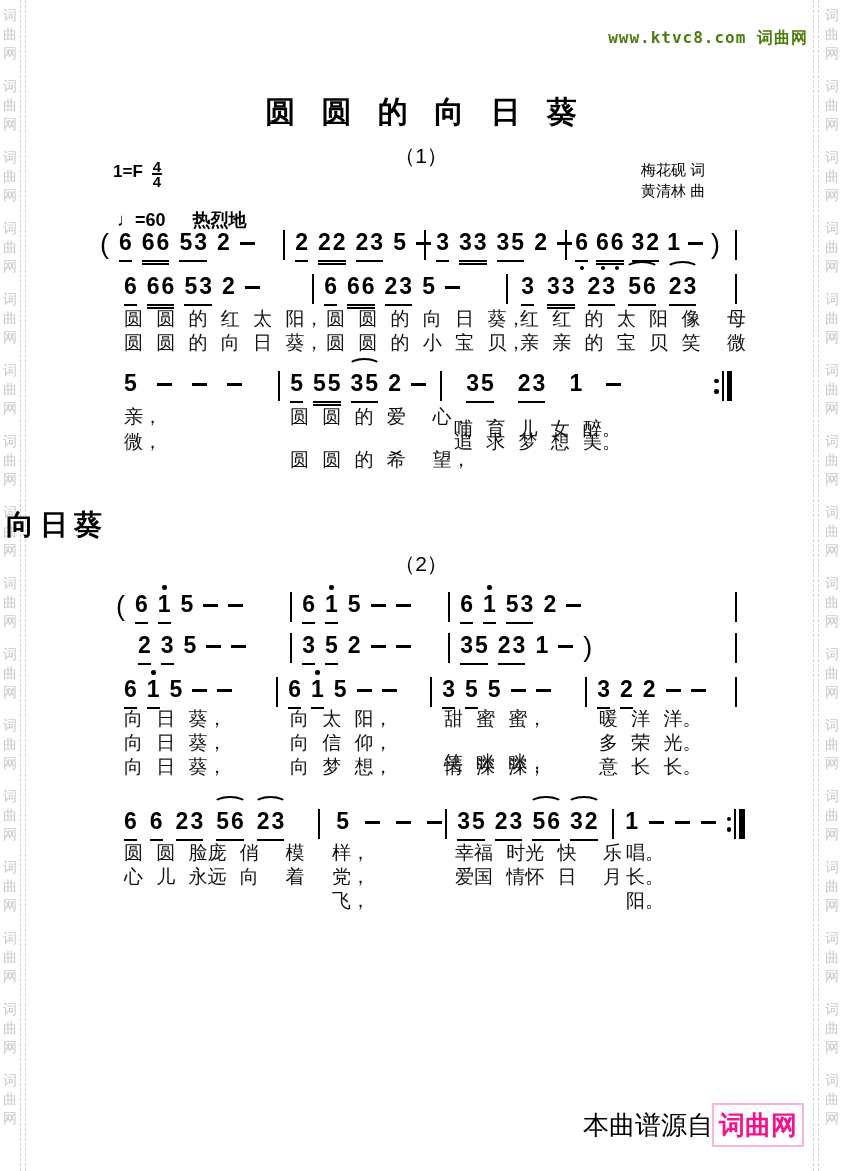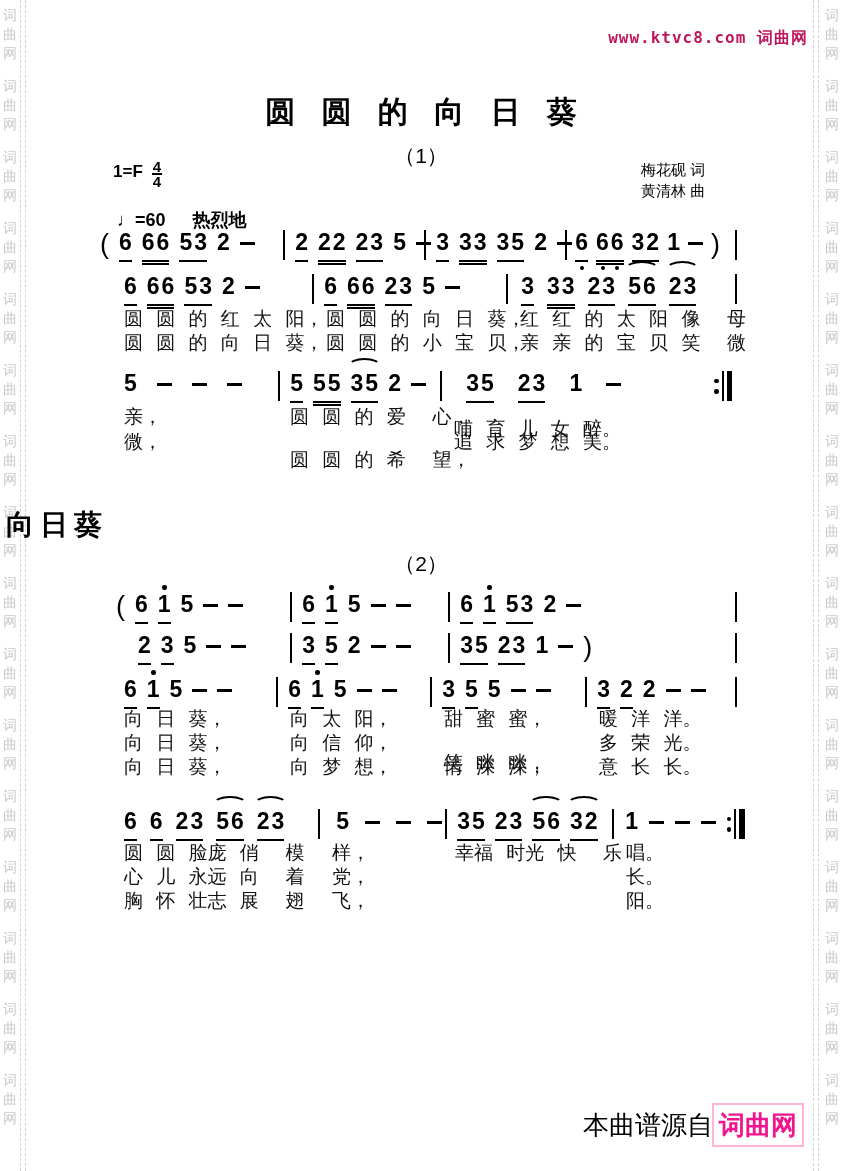--- a/index.html
+++ b/index.html
@@ -7,21 +7,21 @@
          font-family:"Liberation Sans",sans-serif;color:#000;overflow:hidden;}
 
   
   .wm-col{position:absolute;top:6px;display:flex;flex-direction:column;align-items:center;
           color:#c9c9c9;font-size:14px;line-height:19px;}
   .wm-col.left{left:3px;} .wm-col.right{left:825px;}
   .wm-group{margin-bottom:14px;display:flex;flex-direction:column;align-items:center;}
   .dashline{position:absolute;top:0;bottom:0;width:0;border-left:1px dashed #d2d2d2;}
 
   .site{position:absolute;top:28px;right:34px;font-family:"DejaVu Sans Mono",monospace;
-        font-size:16px;font-weight:bold;color:#be185d;letter-spacing:1px;}
+        font-size:16px;font-weight:bold;color:#4d7c0f;letter-spacing:1px;}
 
   .title{position:absolute;top:92px;left:0;width:100%;text-align:center;
          font-size:30px;font-weight:bold;letter-spacing:9px;text-indent:9px;}
   .part{position:absolute;top:142px;left:0;width:100%;text-align:center;font-size:21px;}
   .s2title{position:absolute;top:506px;left:0;width:100%;
            font-size:28px;font-weight:bold;letter-spacing:6px;text-indent:6px;}
   .s2part{position:absolute;top:550px;left:0;width:100%;text-align:center;font-size:21px;}
 
   .keysig{position:absolute;left:113px;top:162px;display:flex;gap:9px;align-items:flex-start;
           font-weight:bold;font-size:17px;}
@@ -505,17 +505,17 @@
     <span class="lyr" style="left: 124px; top: 754px;">向 日 葵，</span>
     <span class="lyr" style="left: 290px; top: 754px;">向 梦 想，</span>
     <span class="lyr" style="left: 444px; top: 754px;">情 深 深，</span>
     <span class="lyr" style="left: 599px; top: 754px;">意 长 长。</span>
     <span class="lyr" style="left: 124px; top: 840px;">圆 圆 脸庞 俏  模</span>
     <span class="lyr" style="left: 332px; top: 840px;">样，</span>
     <span class="lyr" style="left: 455px; top: 840px;">幸福 时光 快  乐</span>
     <span class="lyr" style="left: 626px; top: 840px;">唱。</span>
     <span class="lyr" style="left: 124px; top: 864px;">心 儿 永远 向  着</span>
     <span class="lyr" style="left: 332px; top: 864px;">党，</span>
+    <span class="lyr" style="left: 455px; top: 864px;">爱国 情怀 日  月</span>
     <span class="lyr" style="left: 626px; top: 864px;">长。</span>
-    <span class="lyr" style="left: 124px; top: 888px;">胸 怀 壮志 展  翅</span>
     <span class="lyr" style="left: 332px; top: 888px;">飞，</span>
     <span class="lyr" style="left: 626px; top: 888px;">阳。</span>
   </div>
 
 </body></html>

